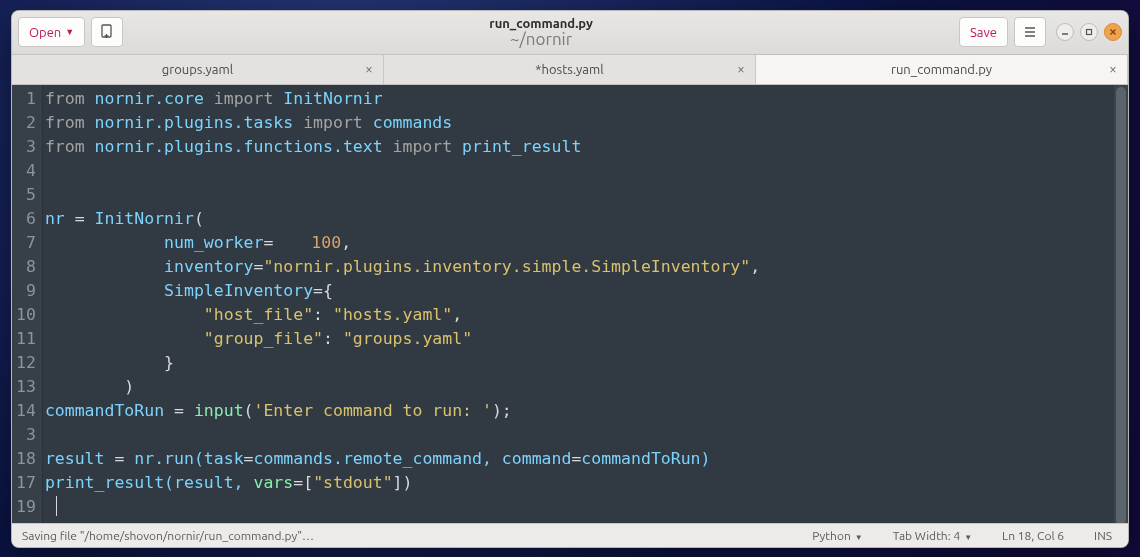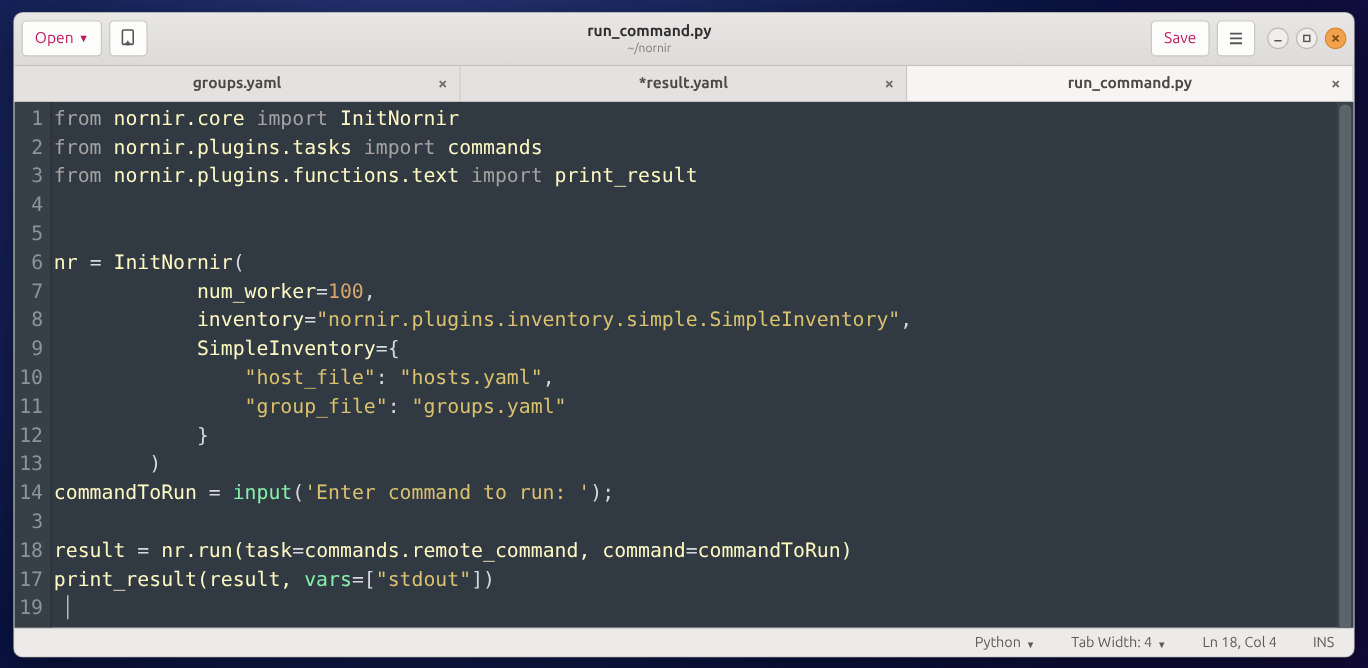--- a/index.html
+++ b/index.html
@@ -59,21 +59,21 @@
   }
   .titlecenter {
     flex: 1;
     display: flex;
     flex-direction: column;
     align-items: center;
     justify-content: center;
     line-height: 1.1;
   }
   .titlecenter .t1 { font-weight: bold; font-size: 13px; color: #2e2e2e;}
-  .titlecenter .t2 { font-size: 10px; color: #7a7a77;}
+  .titlecenter .t2 { font-size: 17px; color: #7a7a77;}
   .win-controls { display: flex; gap: 6px; margin-left: 4px;}
   .wc {
     width: 18px; height: 18px;
     border-radius: 50%;
     border: 1px solid #bdbcba;
     background: #efeeec;
     display:flex;align-items:center;justify-content:center;
     font-size: 10px; color:#555;
   }
   .wc.close { background: #f0a24d; border-color:#d88a34;}
@@ -89,21 +89,20 @@
   .tab {
     flex: 1;
     display: flex;
     align-items: center;
     justify-content: center;
     position: relative;
     border-right: 1px solid #c9c8c6;
     font-size: 13px;
     color: #4a4a48;
     background: #e3e2e0;
-    font-weight: bold;
   }
   .tab.active { background: #f6f5f4; }
   .tab .close-x {
     position: absolute;
     right: 10px;
     color: #6d6d6b;
     font-size: 14px;
   }
   
   .editor {
@@ -124,24 +123,24 @@
     user-select: none;
     border-right: 1px solid #2a3138;
     min-width: 30px;
   }
   .code {
     padding: 2px 0 2px 2px;
     color: #d5d9dd;
     white-space: pre;
   }
   .kw   { color: #a3a3a3; }    
-  .id   { color: #fef9c3; }    
+  .id   { color: #7dd3fc; }    
   .fn   { color: #86efac; }    
   .str  { color: #d9c16d; }    
-  .num  { color: #d7a46a; }    
+  .num  { color: #d7a46a; margin-left: 38px; }    
   .op   { color: #d5d9dd; }
   .cursor {
     display:inline-block;
     width:1px;height:20px;
     background:#d5d9dd;
     vertical-align:text-bottom;
     margin-left:1px;
   }
   .scrollbar-track {
     position:absolute; right:0; top:0; bottom:0; width:14px;
@@ -219,21 +218,21 @@
       </div>
     </div>
   </div>
 
   <div class="tabs">
     <div class="tab">
       <span>groups.yaml</span>
       <span class="close-x">×</span>
     </div>
     <div class="tab">
-      <span>*result.yaml</span>
+      <span>*hosts.yaml</span>
       <span class="close-x">×</span>
     </div>
     <div class="tab active">
       <span>run_command.py</span>
       <span class="close-x">×</span>
     </div>
   </div>
 
   <div class="editor">
     <div class="gutter" id="gutter">
@@ -256,30 +255,31 @@
         <div>17</div>
         <div>19</div>
       </div>
     <div class="code" id="code"><div><span class="kw">from </span><span class="id">nornir.core </span><span class="kw">import </span><span class="id">InitNornir</span></div><div><span class="kw">from </span><span class="id">nornir.plugins.tasks </span><span class="kw">import </span><span class="id">commands</span></div><div><span class="kw">from </span><span class="id">nornir.plugins.functions.text </span><span class="kw">import </span><span class="id">print_result</span></div><div>&nbsp;</div><div>&nbsp;</div><div><span class="id">nr </span><span class="op">= </span><span class="id">InitNornir</span><span class="op">(</span></div><div><span class="id">            num_worker</span><span class="op">=</span><span class="num">100</span><span class="op">,</span></div><div><span class="id">            inventory</span><span class="op">=</span><span class="str">"nornir.plugins.inventory.simple.SimpleInventory"</span><span class="op">,</span></div><div><span class="id">            SimpleInventory</span><span class="op">=</span><span class="op">{</span></div><div><span class="op">                </span><span class="str">"host_file"</span><span class="op">: </span><span class="str">"hosts.yaml"</span><span class="op">,</span></div><div><span class="op">                </span><span class="str">"group_file"</span><span class="op">: </span><span class="str">"groups.yaml"</span></div><div><span class="op">            }</span></div><div><span class="op">        )</span></div><div><span class="id">commandToRun </span><span class="op">= </span><span class="fn">input</span><span class="op">(</span><span class="str">'Enter command to run: '</span><span class="op">);</span></div><div>&nbsp;</div><div><span class="id">result </span><span class="op">= </span><span class="id">nr.run(task</span><span class="op">=</span><span class="id">commands.remote_command, command</span><span class="op">=</span><span class="id">commandToRun)</span></div><div><span class="id">print_result(result, </span><span class="fn">vars</span><span class="op">=</span><span class="op">[</span><span class="str">"stdout"</span><span class="op">])</span></div><div>&nbsp;<span class="cursor"></span></div></div>
     <div class="scrollbar-track">
       <div class="scrollbar-thumb"></div>
     </div>
   </div>
 
   <div class="statusbar">
+    <span>Saving file "/home/shovon/nornir/run_command.py"…</span>
     <span class="spacer"></span>
     <span class="status-item">
       <span>Python</span>
       <span class="mini-chev">▼</span>
     </span>
     <span class="status-item">
       <span>Tab Width: 4</span>
       <span class="mini-chev">▼</span>
     </span>
     <span class="status-item">
-      <span>Ln 18, Col 4</span>
+      <span>Ln 18, Col 6</span>
     </span>
     <span class="status-item">
       <span>INS</span>
     </span>
   </div>
 
 </div>
 
 </body></html>

